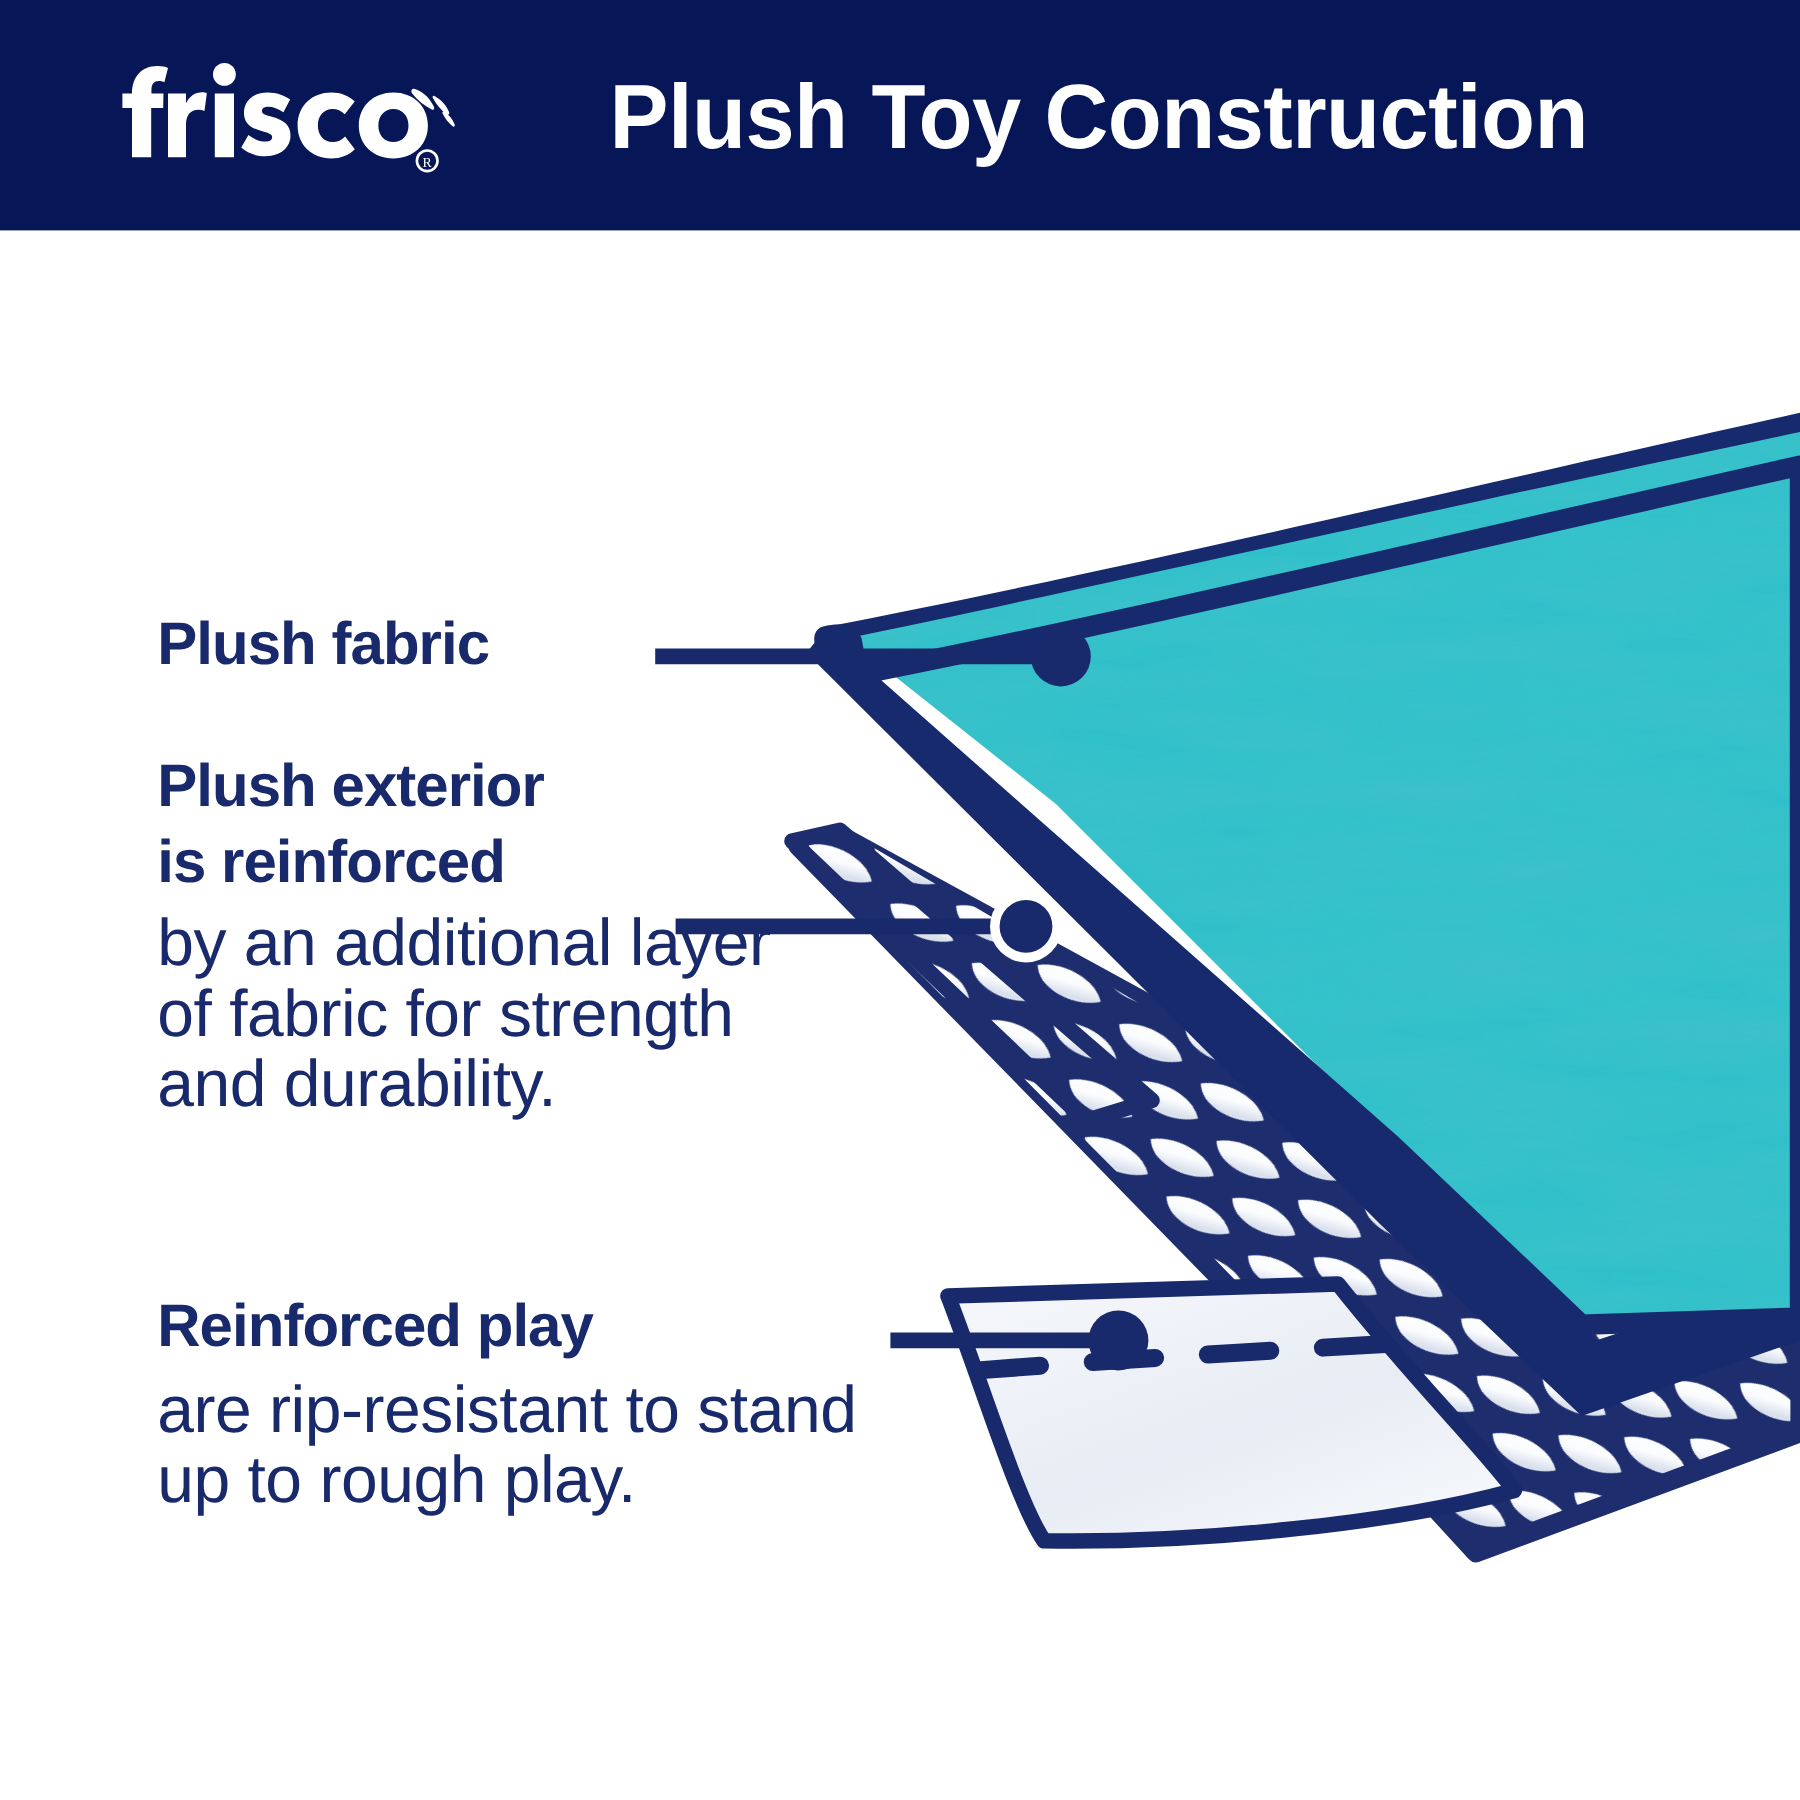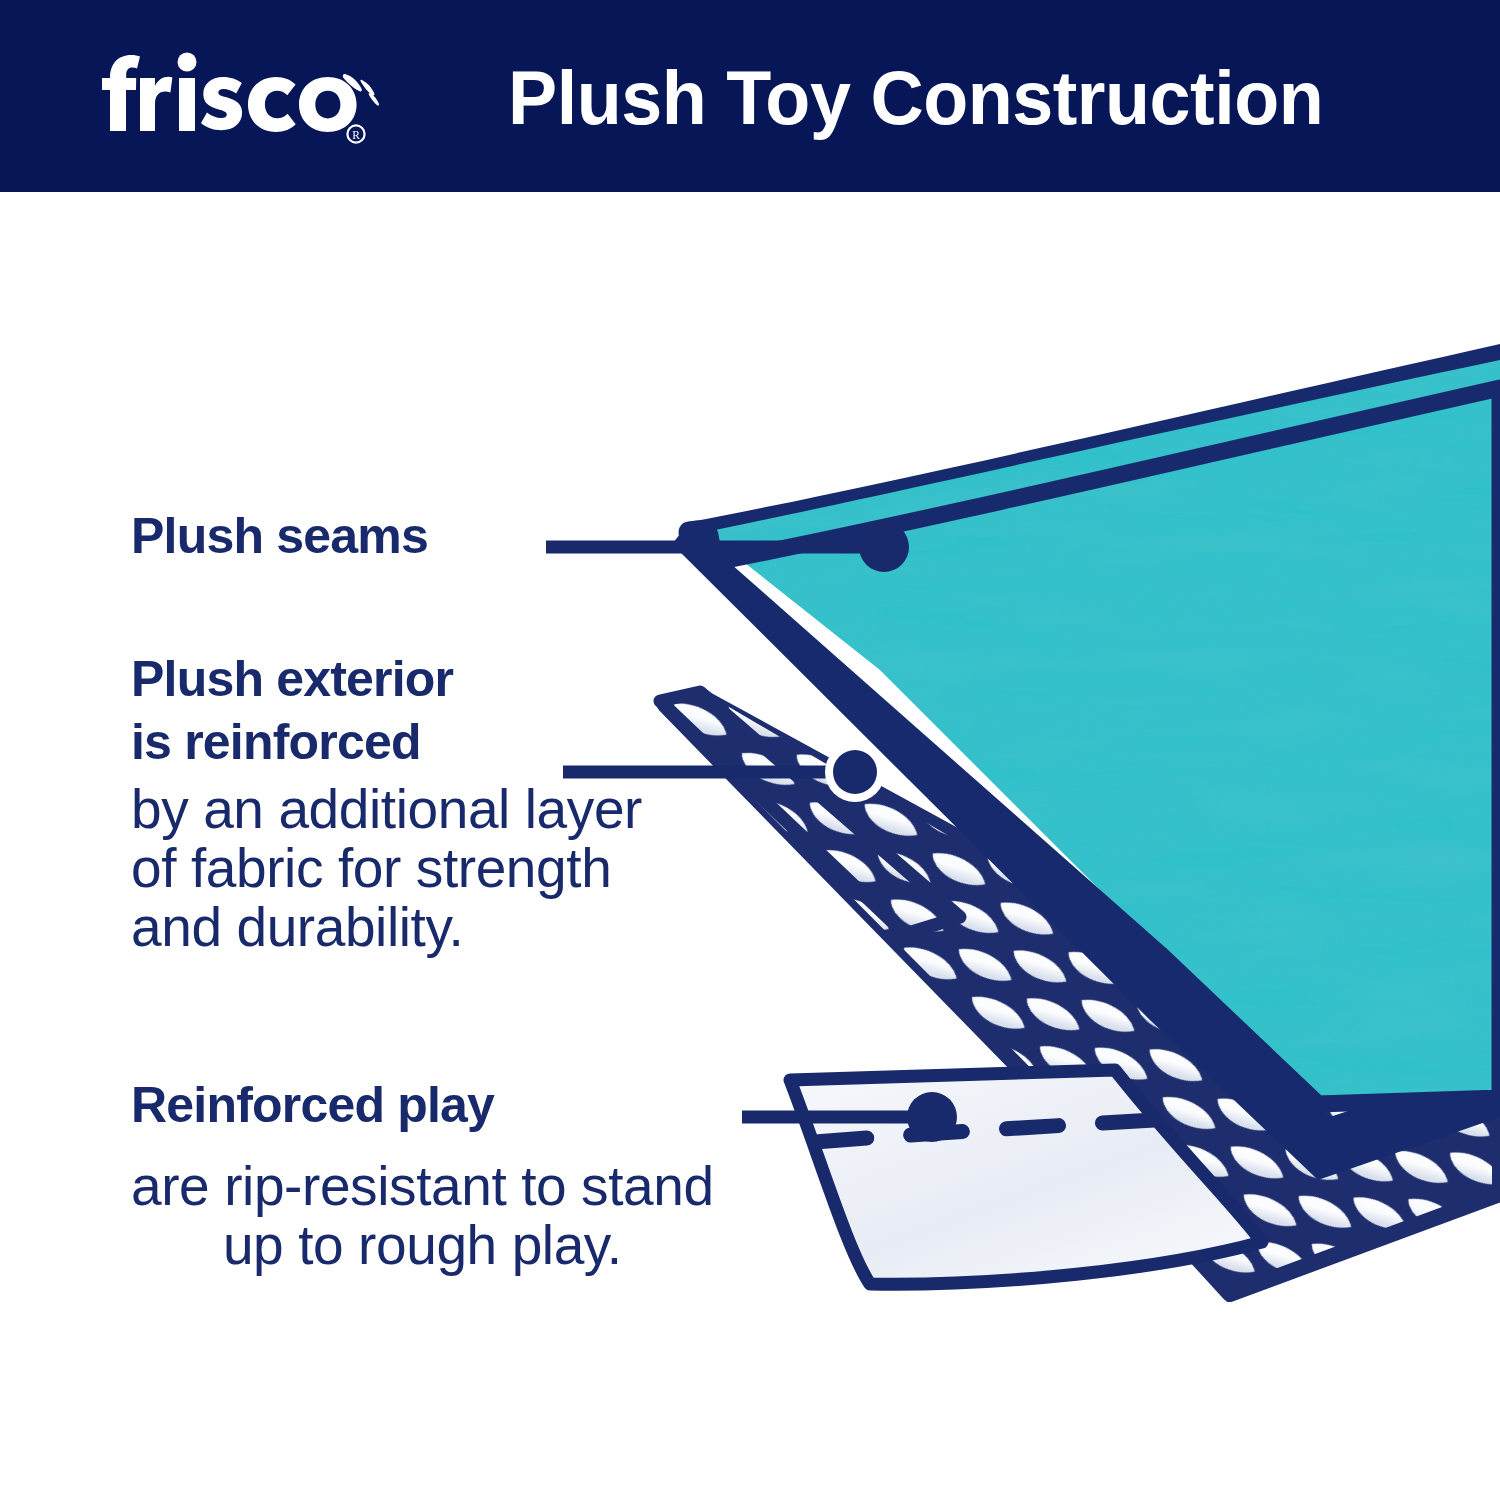--- a/index.html
+++ b/index.html
@@ -85,24 +85,24 @@
     font-family: "Liberation Sans", sans-serif;
     font-weight: normal;
     font-size: 55px;
     line-height: 59px;
     letter-spacing: -0.4px;
     white-space: pre-line;
     margin: 0;
   }
 
   #callout-1 { left: 131px; top: 505px; }
-  #callout-2 { left: 131px; top: 648px; }
+  #callout-2 { left: 131px; top: 624px; }
   #callout-3 { left: 131px; top: 1074px; }
   #callout-2 .callout-body { margin-top: 6px; }
-  #callout-3 .callout-body { margin-top: 20px; text-align: center; }
+  #callout-3 .callout-body { margin-top: 8px; }
 </style>
 </head>
 <body>
 
 <div id="page">
 
   <div id="header-bar">
 
     <div id="brand-logo">
       <svg width="300" height="104" viewBox="0 0 300 104" xmlns="http://www.w3.org/2000/svg">
@@ -305,21 +305,21 @@
 
         <g>
           <line x1="742" y1="925" x2="932" y2="925" stroke="#182a6b" stroke-width="13" stroke-linecap="butt"></line>
           <circle cx="932" cy="925" r="25" fill="#182a6b"></circle>
         </g>
       </g>
     </svg>
   </div>
 
   <div class="callout-block" id="callout-1">
-    <div class="callout-head">Plush seams</div>
+    <div class="callout-head">Plush fabric</div>
   </div>
 
   <div class="callout-block" id="callout-2">
     <div class="callout-head">Plush exterior
 is reinforced</div>
     <div class="callout-body">by an additional layer
 of fabric for strength
 and durability.</div>
   </div>
 

